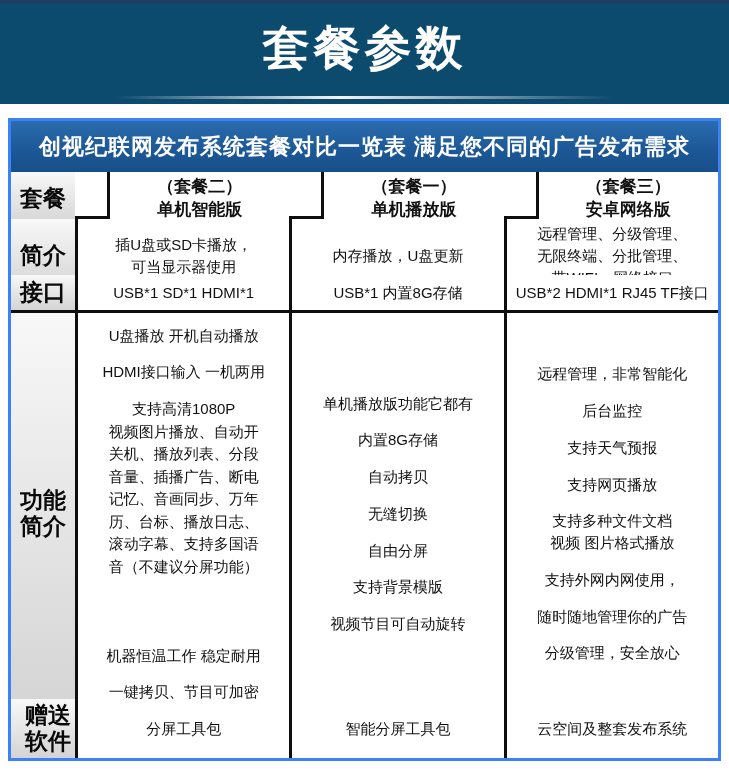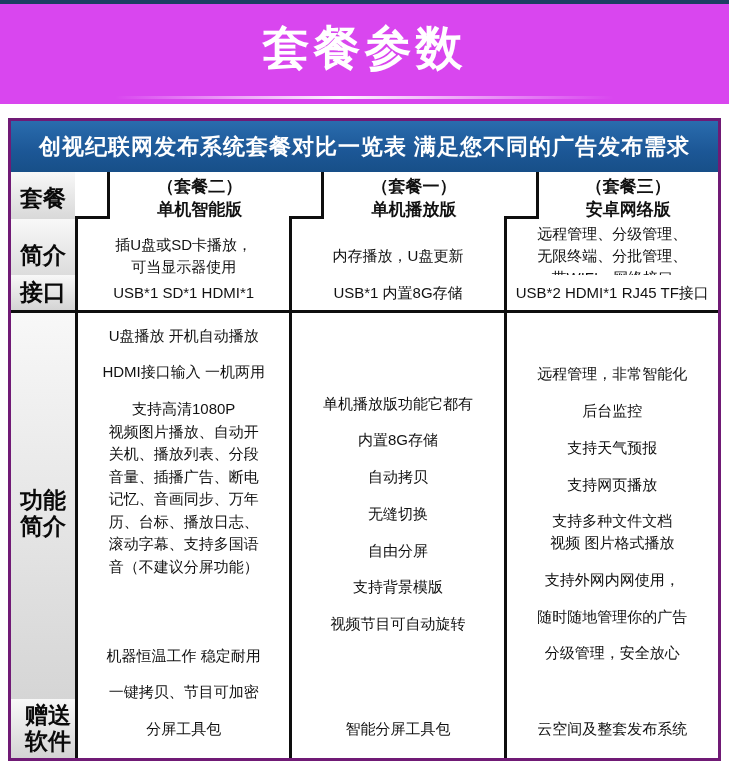--- a/index.html
+++ b/index.html
@@ -4,34 +4,34 @@
 <style>
   * { box-sizing: border-box; }
   html, body { margin:0; padding:0; }
   body {
     width:729px; height:777px; background:#ffffff;
     font-family:"Liberation Sans", sans-serif; color:#111;
     overflow:hidden;
   }
 
   
-  .banner { position:relative; height:104px; background:#d946ef; }
+  .banner { position:relative; height:104px; background:#0c4a6e; }
   .banner-strip { height:4px; background:#1c3f63; }
   .banner-title {
     text-align:center; color:#ffffff; font-size:47px; font-weight:900;
     letter-spacing:4px; padding-top:13px;
   }
   .banner-shine {
     position:absolute; left:115px; right:115px; bottom:5px; height:3px;
     background:linear-gradient(90deg, rgba(255,255,255,0) 0%, rgba(255,255,255,0.95) 45%, rgba(255,255,255,0) 100%);
     border-radius:2px;
   }
 
   
-  .table-wrap { margin:14px 8px 0 8px; width:713px; border:3px solid #701a75; background:#fff; }
+  .table-wrap { margin:14px 8px 0 8px; width:713px; border:3px solid #3b82f6; background:#fff; }
   .table-header {
     height:51px; display:flex; align-items:center; justify-content:center;
     background:linear-gradient(180deg,#2a6cae 0%, #1c5796 60%, #174f88 100%);
     color:#ffffff; font-size:22px; font-weight:bold; letter-spacing:1px;
     white-space:nowrap;
   }
   .row { display:grid; grid-template-columns:64px 1fr 1fr 1fr; border-top:3px solid #0e0e0e; }
   .cell {
     border-left:3px solid #0e0e0e; background:#ffffff;
     display:flex; align-items:center; justify-content:center;

